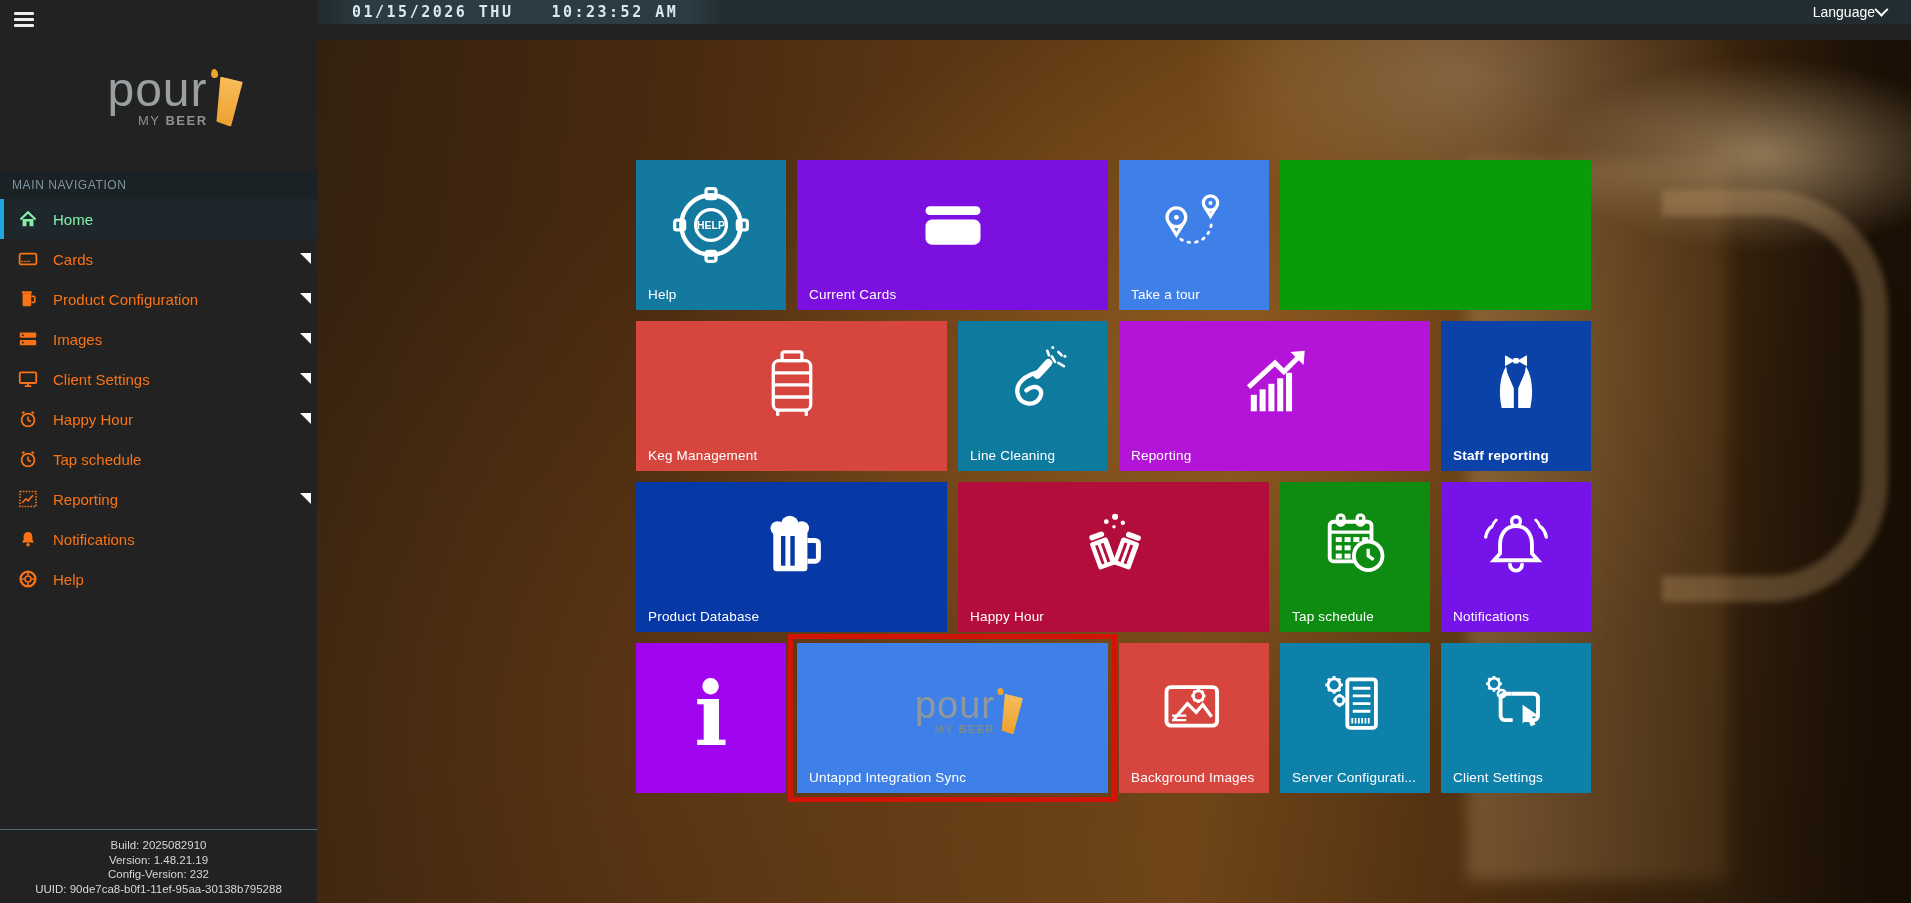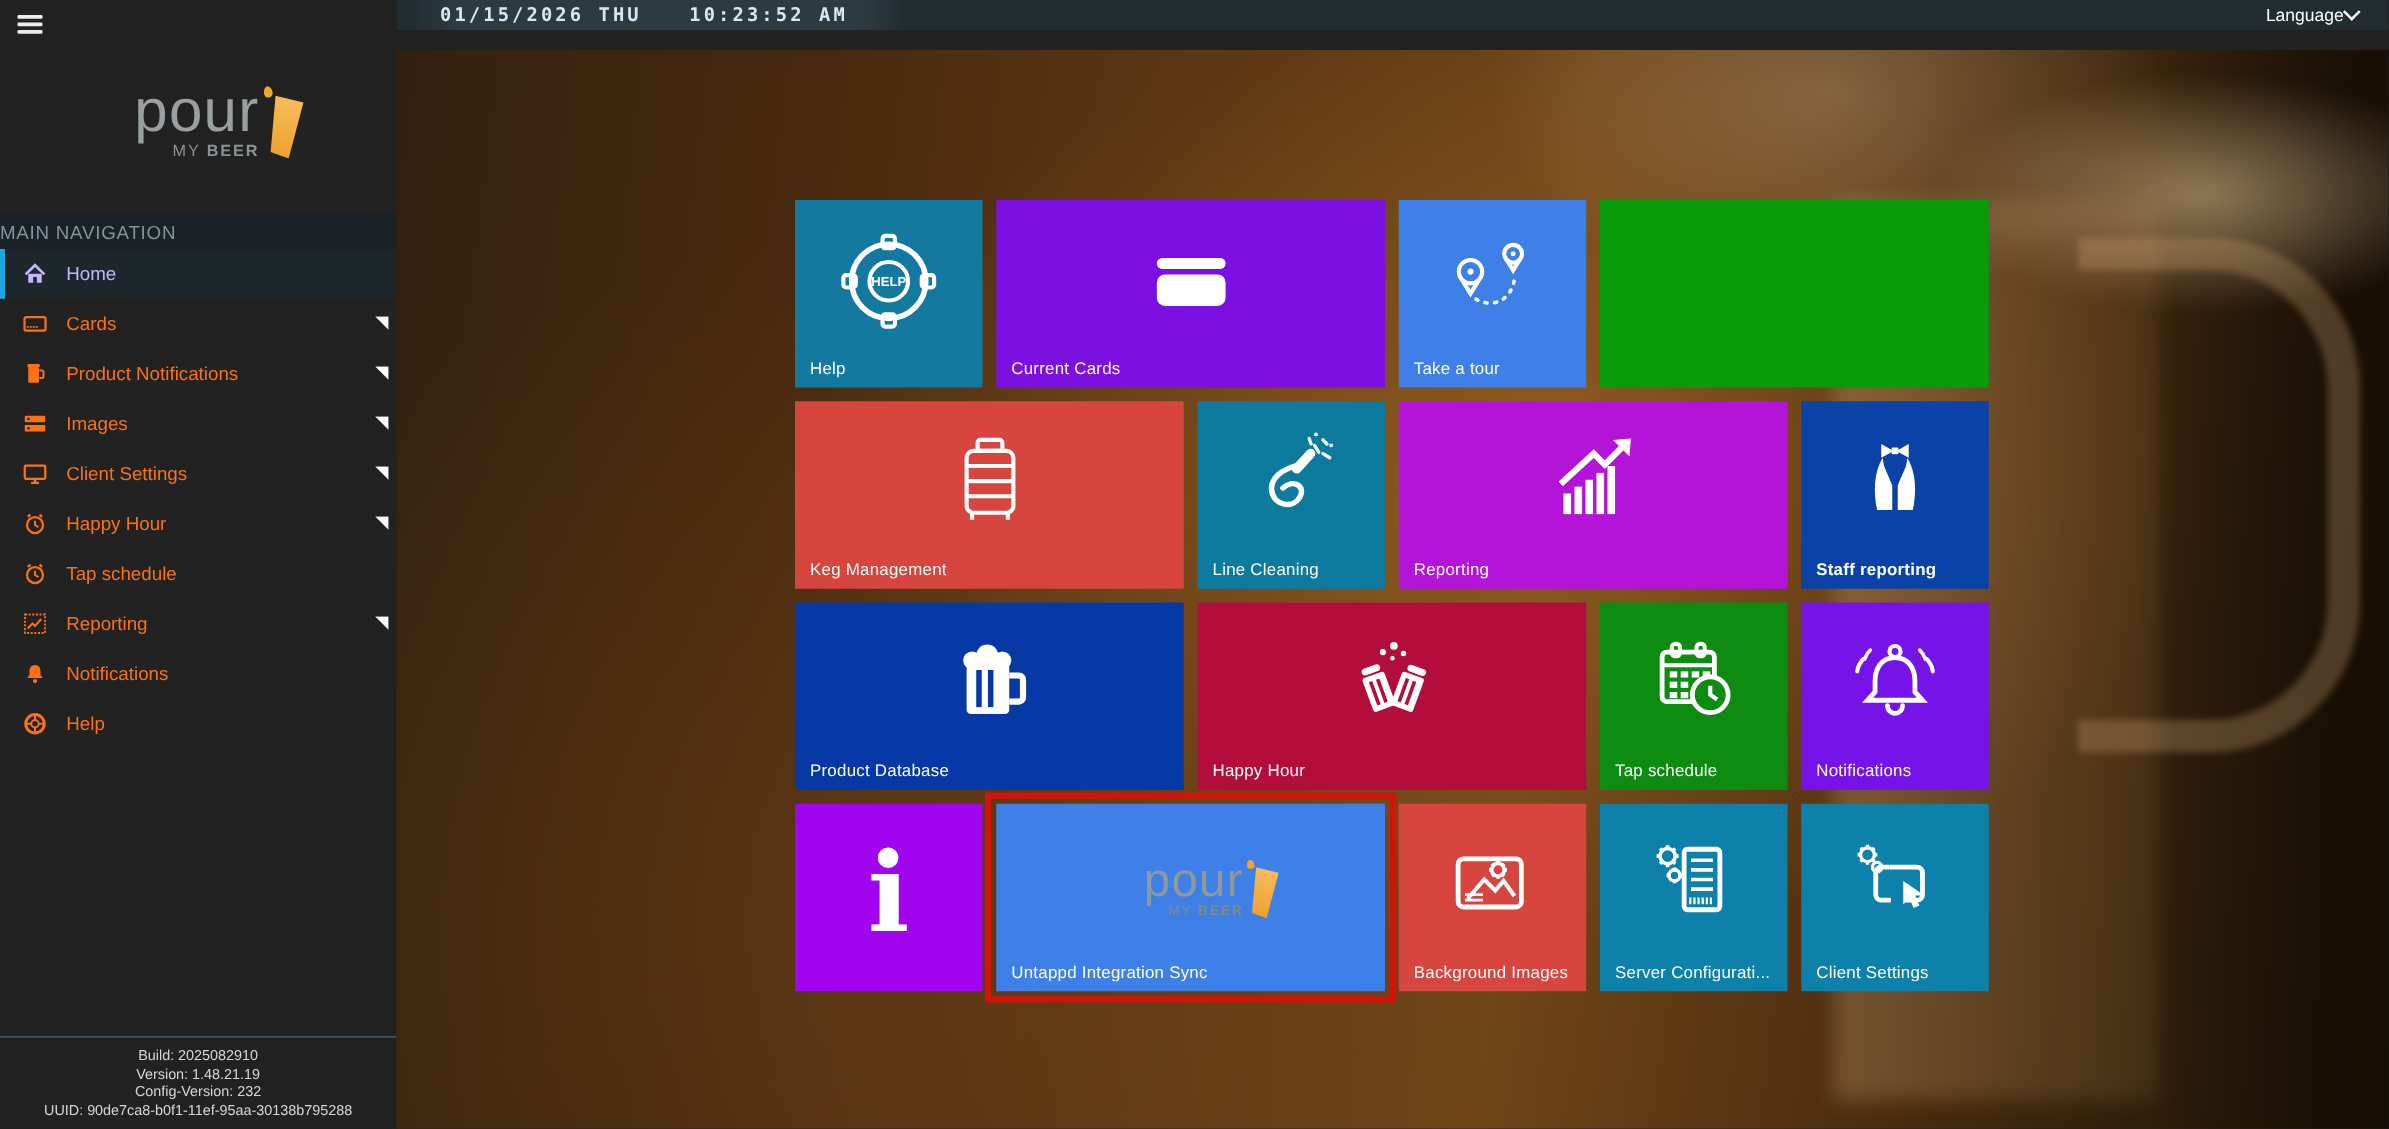--- a/index.html
+++ b/index.html
@@ -22,24 +22,24 @@
   .logo-sub { display:block; font-size:13px; color:#8b9194; letter-spacing:1.5px; margin-top:3px; }
   .logo-sub b { font-weight:700; }
   .logo-glass { position:relative; width:34px; height:58px; margin-left:3px; }
   .glass-body { position:absolute; left:4px; top:8px; width:26px; height:48px;
     background:linear-gradient(180deg,#f7bc5a,#eda12f);
     clip-path:polygon(6% 0,94% 4%,76% 100%,18% 94%); transform:rotate(9deg); }
   .glass-drop { position:absolute; left:0px; top:-1px; width:7px; height:9px; background:#efa42f;
     border-radius:50% 50% 50% 50% / 62% 62% 38% 38%; transform:rotate(-8deg); }
 
   .nav-header { position:absolute; top:171px; left:0; right:0; background:#1a2226; color:#8095a0;
-    font-size:15px; letter-spacing:.6px; padding:7px 0 7px 0; box-sizing:border-box; }
+    font-size:12px; letter-spacing:.6px; padding:7px 0 7px 12px; box-sizing:border-box; }
   .nav { position:absolute; top:199px; left:0; right:0; }
   .nav-item { position:relative; height:40px; display:flex; align-items:center; color:#f97316; cursor:pointer; }
-  .nav-item.active { color:#c4b5fd; background:#1e282c; box-shadow:inset 4px 0 0 0 #1fa8e0;text-align:center; }
+  .nav-item.active { color:#86efac; background:#1e282c; box-shadow:inset 4px 0 0 0 #1fa8e0;text-align:center; }
   .nav-icon { width:20px; height:20px; margin:0 15px 0 18px; flex:0 0 auto; }
   .nav-icon svg { width:100%; height:100%; display:block; }
   .nav-label { font-size:15px; }
   .nav-caret { position:absolute; right:6px; top:calc(50% - 6px); width:11px; height:11px;
     background:#fff; clip-path:polygon(0 0,100% 0,100% 100%); }
 
   .sidebar-footer { position:absolute; left:0; right:0; bottom:0; border-top:1px solid #4e6a77;
     padding:8px 4px 7px 4px; text-align:center; color:#d4d8da; font-size:11.5px; line-height:14.5px; }
 
   
@@ -142,21 +142,21 @@
           <span class="nav-caret"></span>
         </div>
         <div class="nav-item">
           <span class="nav-icon">
             <svg viewBox="0 0 20 20">
               <rect x="4.6" y="4.6" width="8.6" height="12.6" rx="1" fill="currentColor"></rect>
               <path d="M13.4 7.4 h2.4 a1 1 0 0 1 1 1 v4 a1 1 0 0 1 -1 1 h-2.4" fill="none" stroke="currentColor" stroke-width="1.6"></path>
               <rect x="3.8" y="2.2" width="10.2" height="2.6" rx="1.3" fill="currentColor"></rect>
             </svg>
           </span>
-          <span class="nav-label">Product Notifications</span>
+          <span class="nav-label">Product Configuration</span>
           <span class="nav-caret"></span>
         </div>
         <div class="nav-item">
           <span class="nav-icon">
             <svg viewBox="0 0 20 20">
               <rect x="1.8" y="3.6" width="16.4" height="5.2" rx="1" fill="currentColor"></rect>
               <rect x="1.8" y="11" width="16.4" height="5.2" rx="1" fill="currentColor"></rect>
               <circle cx="4.8" cy="6.2" r="1" fill="#222"></circle>
               <circle cx="4.8" cy="13.6" r="1" fill="#222"></circle>
             </svg>

